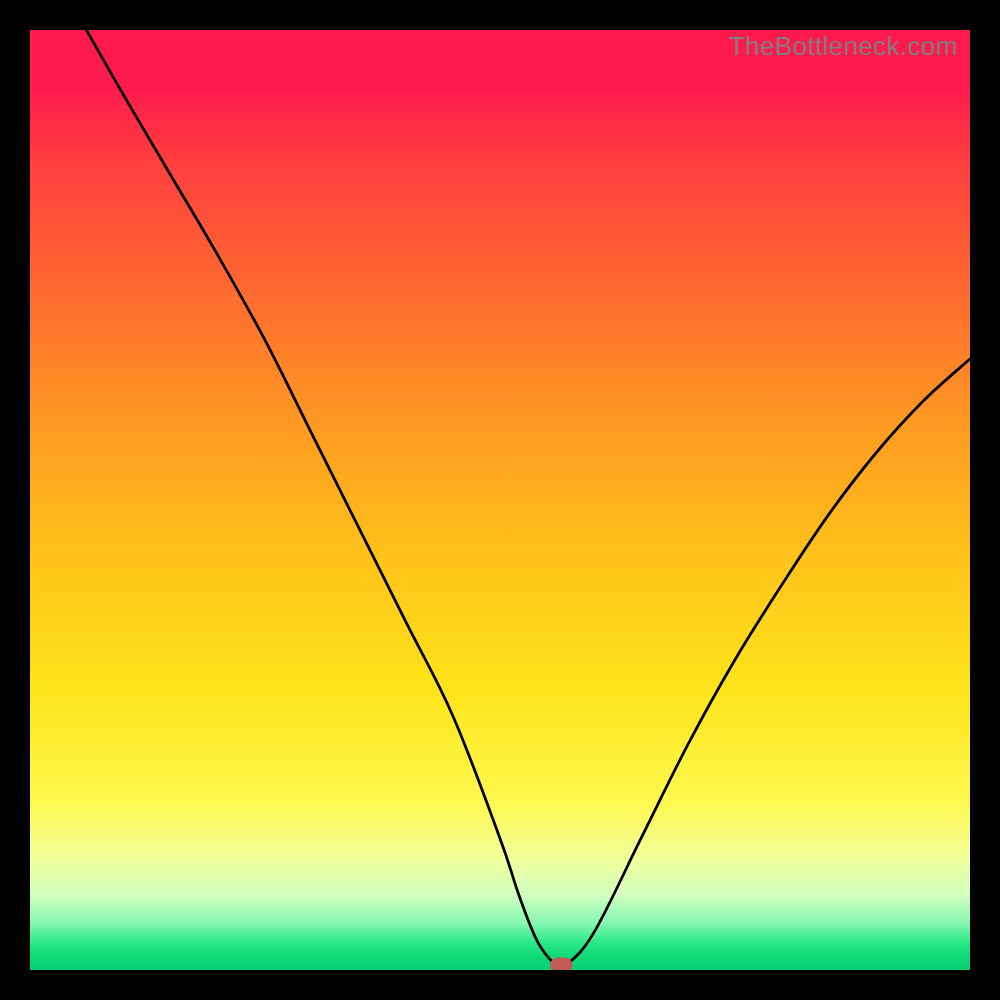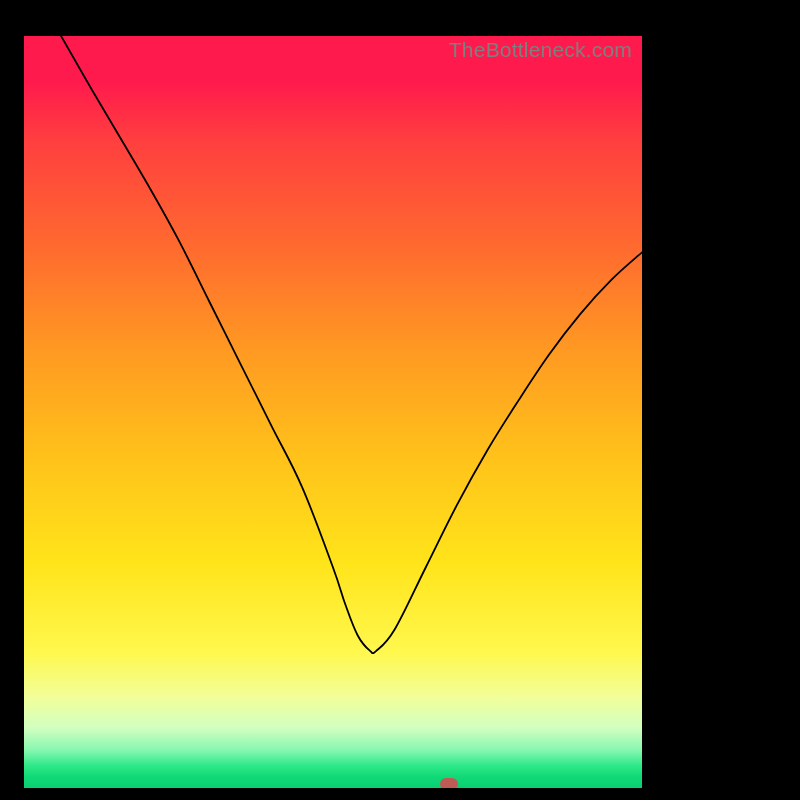--- a/index.html
+++ b/index.html
@@ -13,22 +13,22 @@
   }
   .outer {
     width: 800px;
     height: 800px;
     background: #000;
     position: relative;
   }
   .plot {
     position: absolute;
     left: 24px;
-    top: 36px;
-    width: 618px;
+    top: 24px;
+    width: 752px;
     height: 752px;
     overflow: hidden;
     text-decoration: underline;
   }
   .gradient-bg {
     position: absolute;
     inset: 0;
     
     background: linear-gradient(to bottom,
       #ff1a4d 0%,

